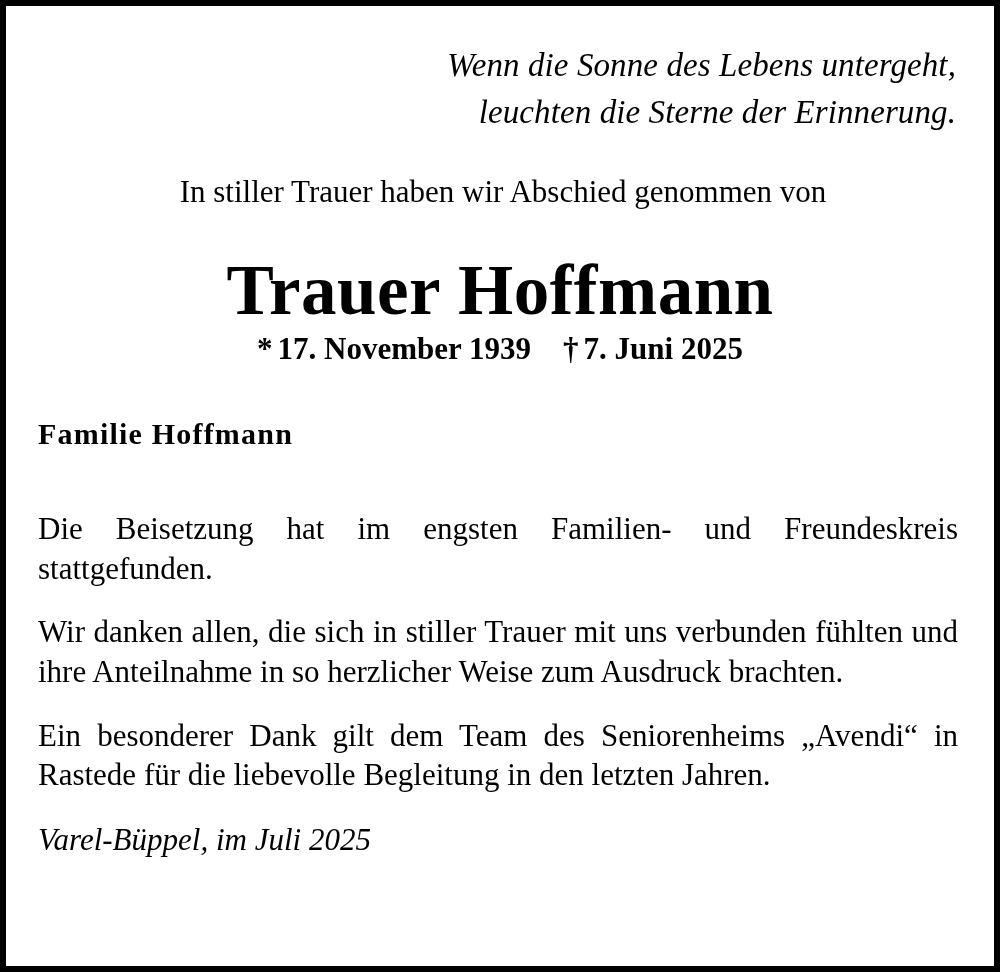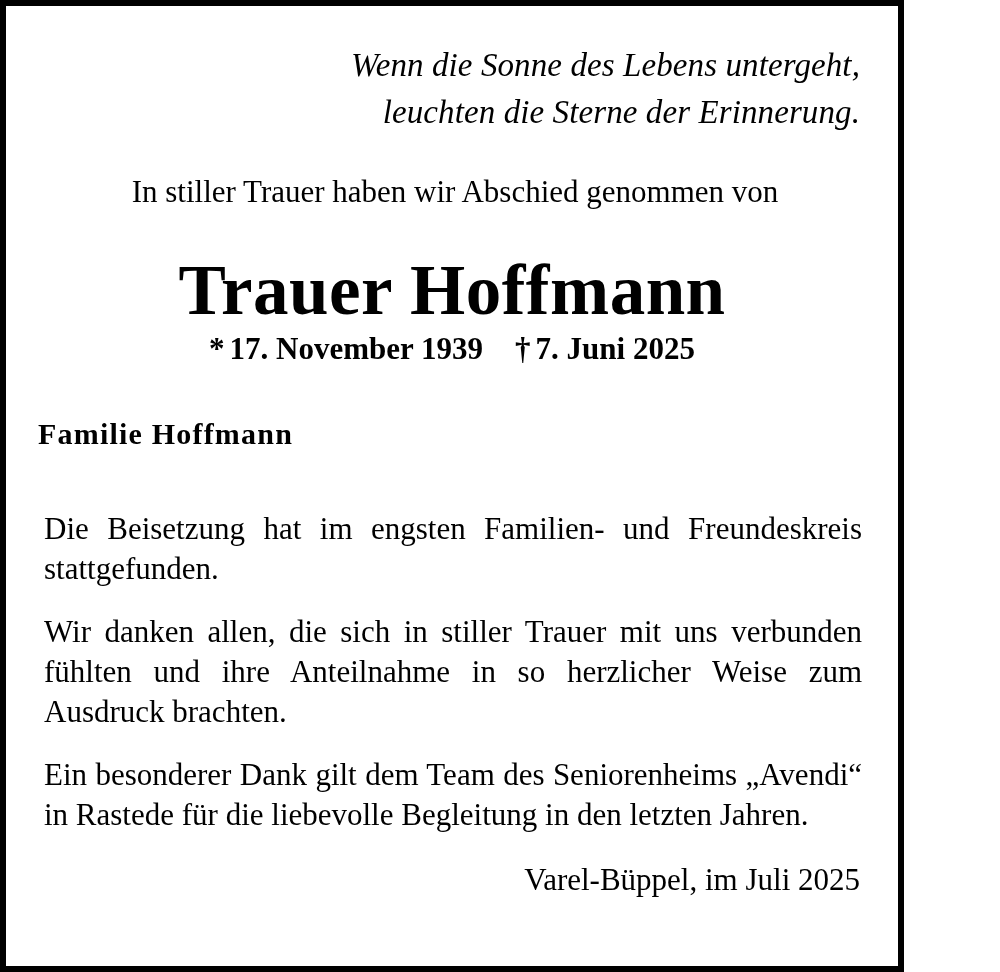--- a/index.html
+++ b/index.html
@@ -9,21 +9,21 @@
     background: #ffffff;
   }
   body {
     font-family: "Liberation Serif", "DejaVu Serif", serif;
     color: #000000;
     -webkit-font-smoothing: antialiased;
   }
 
   .notice {
     position: relative;
-    width: 904px;
+    width: 1000px;
     height: 972px;
     box-sizing: border-box;
     background: #ffffff;
     border: 6px solid #000000;
     overflow: hidden;
   }
 
   .notice-inner {
     box-sizing: border-box;
     width: 100%;
@@ -88,43 +88,43 @@
     font-size: 30px;
     font-weight: bold;
     letter-spacing: 1.2px;
     margin: 50px 6px 0 0;
     white-space: nowrap;
   }
 
   
   .body-copy {
     margin-top: 58px;
-    margin-left: 6px;
     margin-right: 4px;
     font-family: Liberation Serif, serif;
   }
   .body-copy p {
     margin: 0 0 24px 0;
     font-size: 31px;
     line-height: 1.28;
     text-align: justify;
     text-justify: inter-word;
     hyphens: none;
   }
   .body-copy p:last-child {
     margin-bottom: 0;
   }
 
   
   .place-date {
-    text-align: right;
+    text-align: left;
     font-size: 31px;
     line-height: 1.25;
     margin: 26px 6px 0 0;
     white-space: nowrap;
+    font-style: italic;
   }
 </style>
 </head>
 <body>
 
 <div class="notice">
   <div class="notice-inner">
 
     <div class="epigraph">
       <span class="verse-line">Wenn die Sonne des Lebens untergeht,</span>

